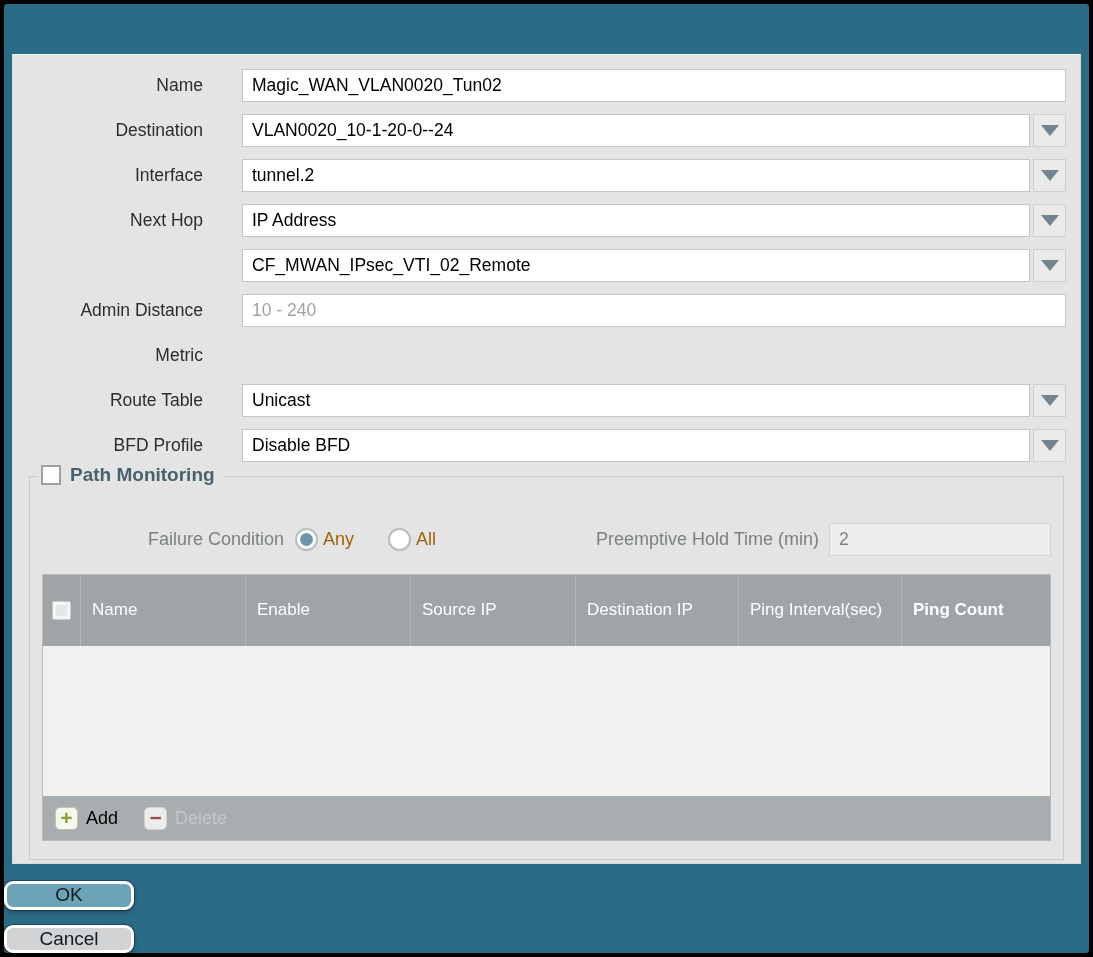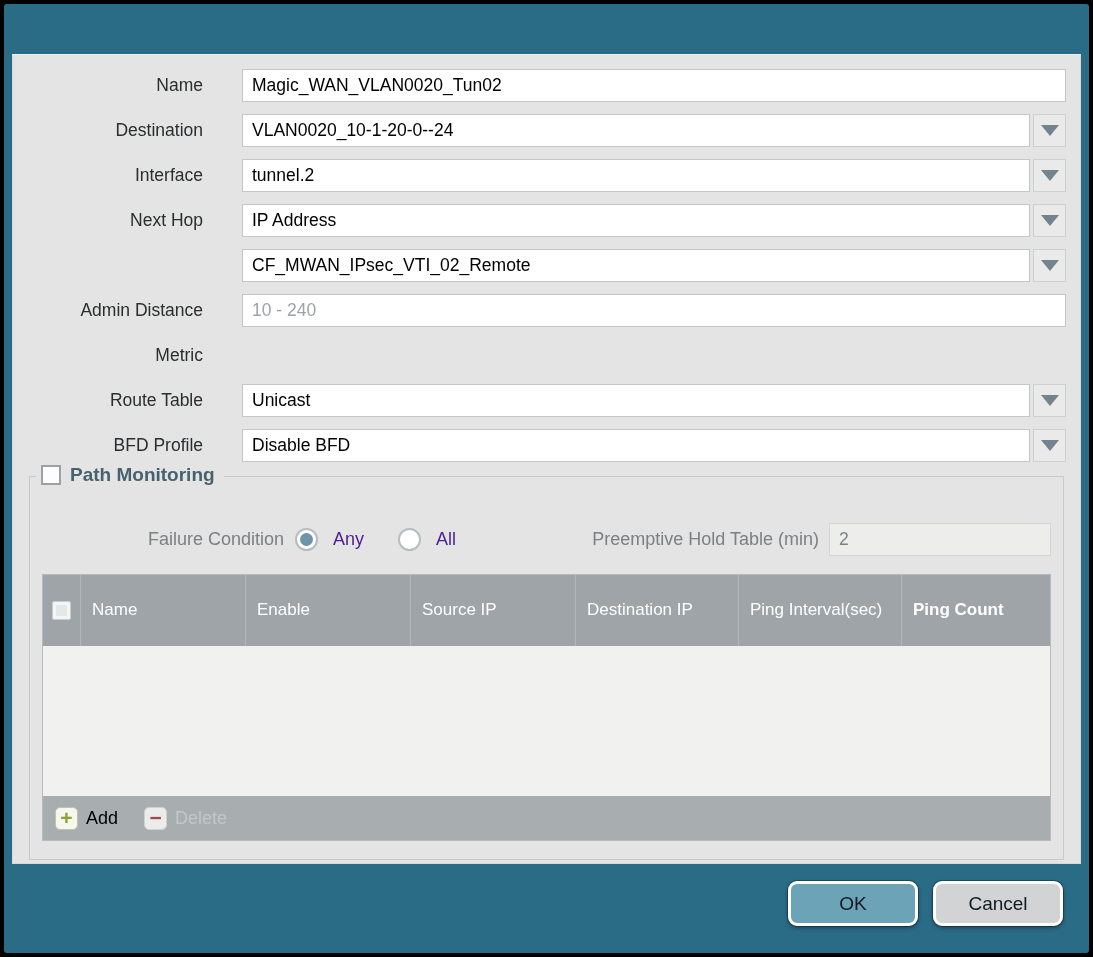--- a/index.html
+++ b/index.html
@@ -152,22 +152,22 @@
   }
   .radio.sel::after {
     content: "";
     position: absolute;
     inset: 3px;
     border-radius: 50%;
     background: #6e94a7;
   }
   .radio-lbl {
     font-size: 18px;
-    color: #4c1d95;
-    margin: 0 34px 0 15px;
+    color: #a16207;
+    margin: 0 34px 0 5px;
   }
   .pht-lbl {
     flex: 1;
     text-align: right;
     font-size: 18px;
     color: #7b8083;
     padding-right: 10px;
     white-space: nowrap;
   }
   input.pht-input {
@@ -239,27 +239,28 @@
   .icon-minus {
     background: #ececeb;
     border: 1px solid #cfd2d2;
     color: #9c4a52;
   }
   .tool-lbl-add { color: #000000; font-size: 18px; }
   .tool-lbl-del { color: #c2c7c9; font-size: 18px; }
   
   .footer {
     position: absolute;
-    left: 0; right: 0; bottom: 0;
+    left: 0; right: 16px; bottom: 0;
     height: 89px;
     display: flex;
     justify-content: flex-end;
     align-items: flex-start;
     padding: 17px 26px 0 0;
     gap: 15px;
+    flex-direction: column;
   }
   .btn {
     width: 130px; height: 45px;
     border-radius: 9px;
     border: 3px solid #fff;
     font-size: 19px;
     color: #101c22;
     font-family: "Liberation Sans", sans-serif;
     display: flex; align-items: center; justify-content: center;
     cursor: pointer;
@@ -361,21 +362,21 @@
       </div>
 
       <div class="pm-row">
         <div class="fc-lbl">Failure Condition</div>
         <div class="radio-group">
           <span class="radio sel"></span>
           <span class="radio-lbl">Any</span>
           <span class="radio"></span>
           <span class="radio-lbl">All</span>
         </div>
-        <div class="pht-lbl">Preemptive Hold Table (min)</div>
+        <div class="pht-lbl">Preemptive Hold Time (min)</div>
         <input class="pht-input" type="text" disabled="" value="2" style="">
       </div>
 
       <div class="pm-table">
         <div class="thead">
           <div class="th th-cb">
             <span class="hdr-checkbox"></span>
           </div>
           <div class="th th-name">Name</div>
           <div class="th th-enable">Enable</div>

